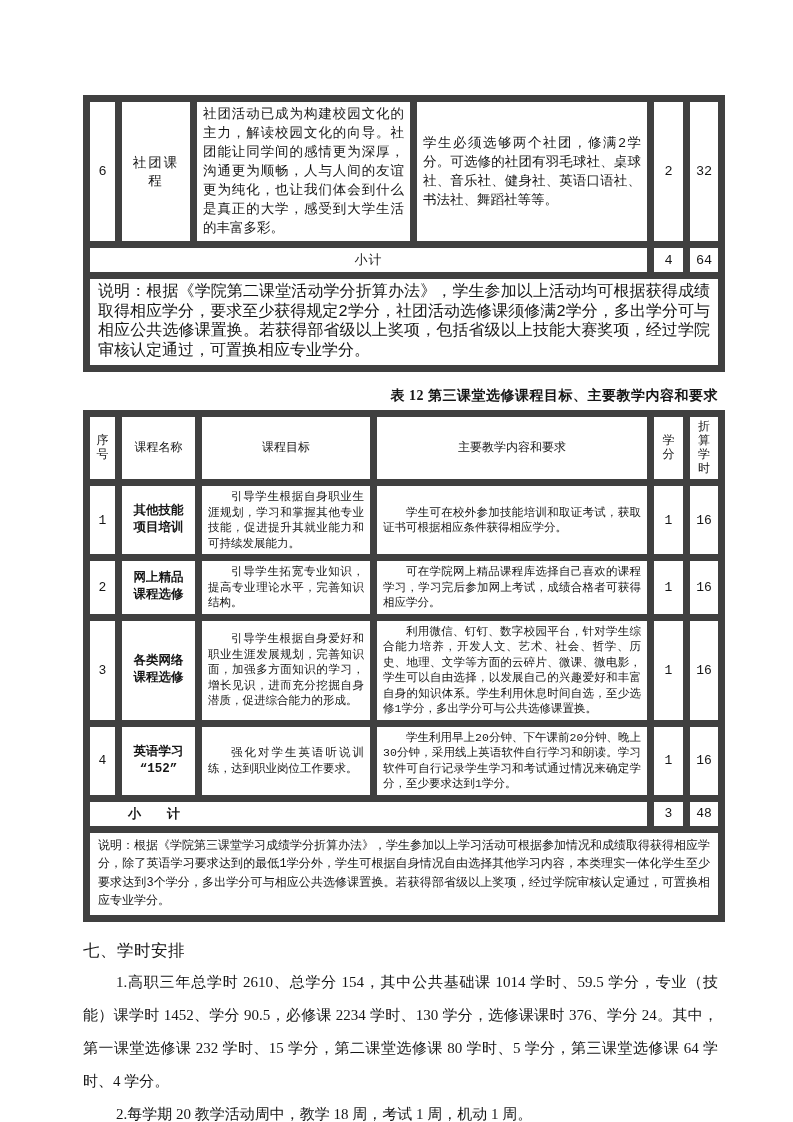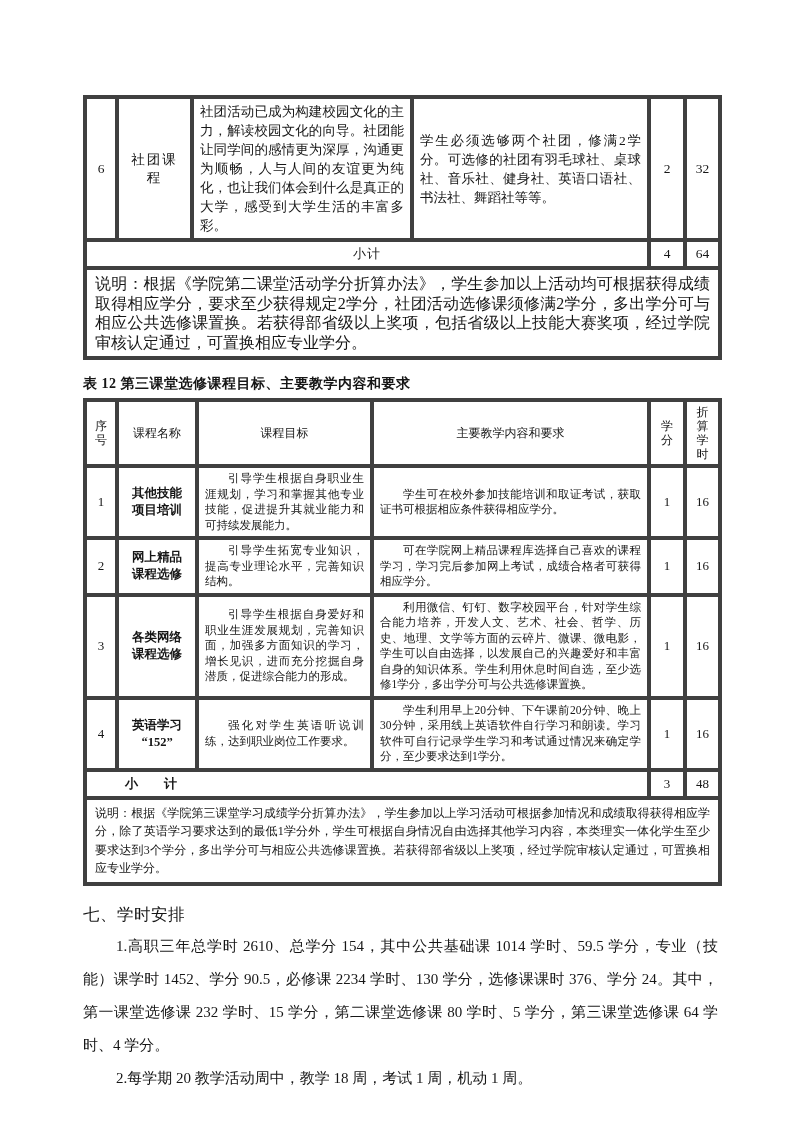--- a/index.html
+++ b/index.html
@@ -9,39 +9,40 @@
     background:#fff;
     box-sizing:border-box;
     padding:95px 75px 0 83px;
     overflow:hidden;
     font-family:"Liberation Serif","DejaVu Serif",serif;
     color:#161616;
   }
   
   table.doc{border-collapse:collapse;table-layout:fixed;width:635px;}
   table.doc td,table.doc th{
-    border:4px solid #404040;
+    border:7px solid #404040;
     vertical-align:middle;
     padding:3px 6px;
     box-sizing:border-box;
     font-weight:normal;
+    font-family:Liberation Mono, monospace;
   }
   .para{text-align:justify;text-indent:2em;}
   .para.noindent{text-indent:0;}
 
   
   .t1 .body{font-size:13.5px;line-height:19px;}
   .t1 .num{font-size:13.5px;text-align:center;}
   .t1 .name{font-size:13.5px;text-align:center;letter-spacing:2px;}
   .t1 .subtotal-cell{height:24px;font-size:13px;text-align:center;letter-spacing:1px;}
   .t1 .note-cell{font-size:16px;line-height:19.5px;text-align:justify;padding:4px 8px;}
 
   
   .tbl-title{
-    width:635px;text-align:left;font-weight:bold;font-size:14px;
+    width:635px;text-align:right;font-weight:bold;font-size:14px;
     margin:15px 0 5px 0;letter-spacing:0.5px;
   }
   .t12 th{font-weight:bold;font-size:12px;line-height:14px;text-align:center;padding:3px 2px;}
   .t12 .hdr-row{height:58px;}
   .vert{display:inline-block;width:1.08em;word-break:break-all;line-height:14px;}
   .t12 .body{font-size:11.5px;line-height:15.5px;margin-left:8px;}
   .t12 .num{font-size:13px;text-align:center;}
   .t12 .name{font-size:12.5px;line-height:17px;font-weight:bold;text-align:center;white-space:pre-line;padding:3px 2px;}
   .t12 .subtotal-cell{height:24px;font-size:13px;font-weight:bold;text-align:left;padding-left:38px;}
   .t12 .note-cell{font-size:12px;line-height:18.5px;text-align:justify;padding:4px 8px;}

